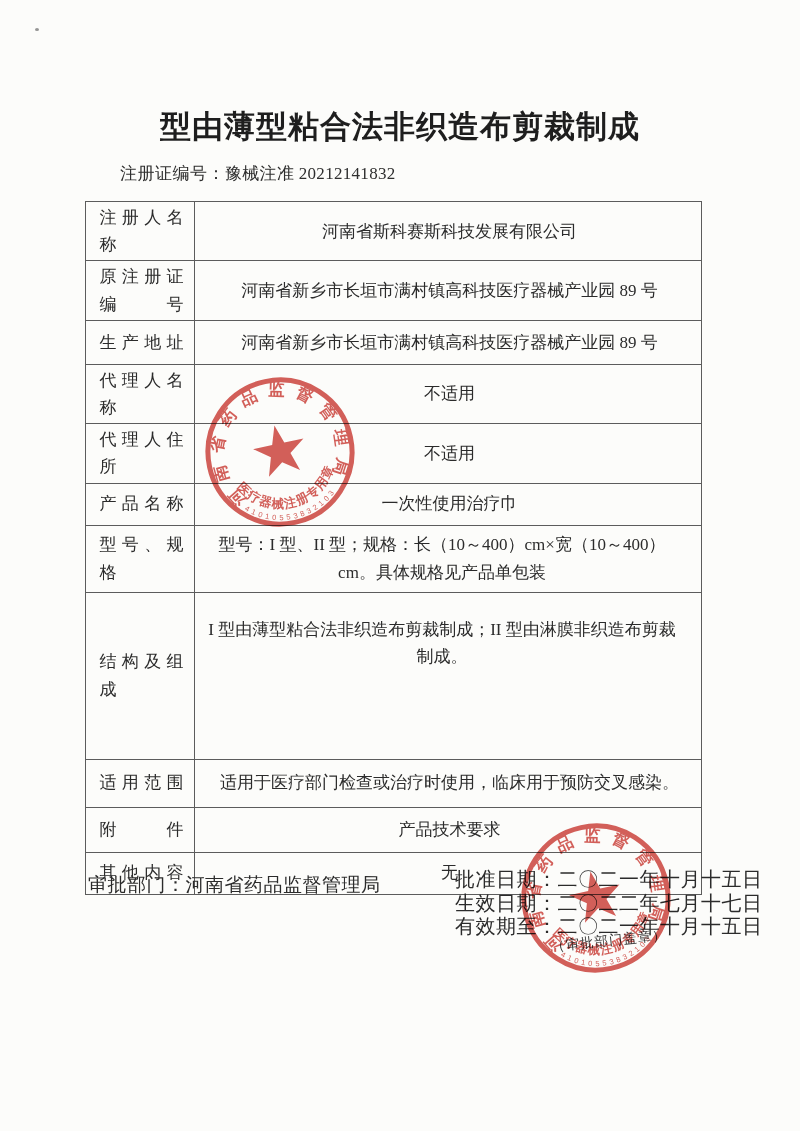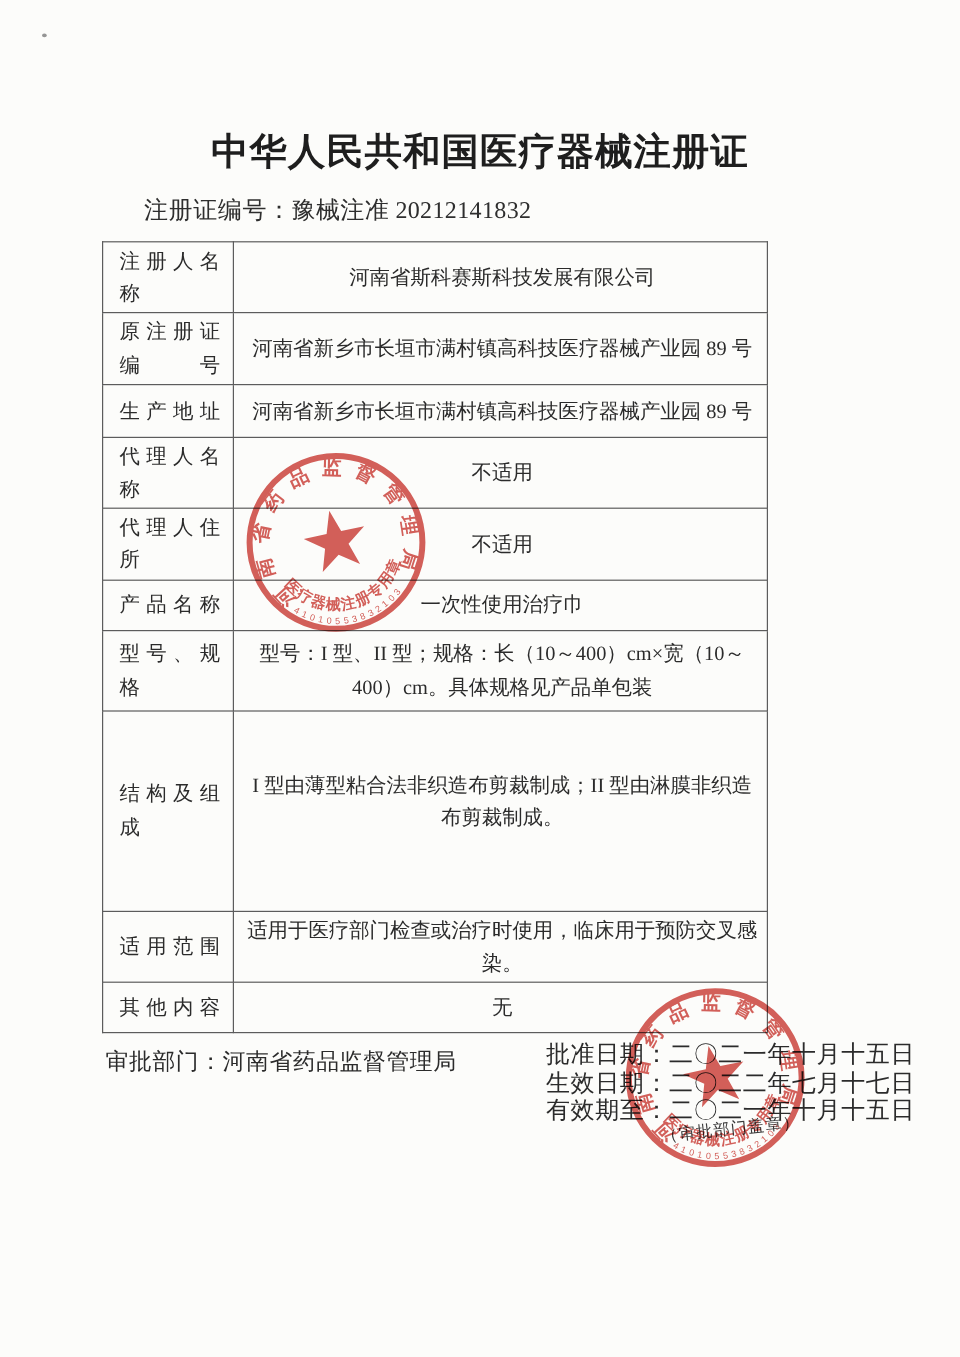--- a/index.html
+++ b/index.html
@@ -9,55 +9,55 @@
     font-family:"Liberation Serif","DejaVu Serif",serif;
     color:#2b2b2b;
     -webkit-font-smoothing:antialiased;
   }
   .page{position:absolute;inset:0;}
   .ink-dot{position:absolute;left:35px;top:28px;width:4px;height:3px;background:#6a6a6a;border-radius:50%;opacity:.7;}
   .doc-title{
     position:absolute;top:106px;left:0;width:100%;
     text-align:center;font-size:31px;font-weight:700;letter-spacing:1px;color:#1e1e1e;
   }
-  .cert-line{position:absolute;left:120px;top:162px;font-size:20px;color:#2e2e2e;letter-spacing:.5px;}
+  .cert-line{position:absolute;left:120px;top:162px;font-size:17px;color:#2e2e2e;letter-spacing:.5px;}
   .cert-line .num{letter-spacing:.3px;}
   table.cert{
-    position:absolute;left:85px;top:201px;width:555px;
+    position:absolute;left:85px;top:201px;width:617px;
     border-collapse:collapse;table-layout:fixed;
   }
   table.cert td{
     border:1px solid #5c5c5c;
     font-size:17px;line-height:1.6;color:#2b2b2b;
     padding:2px 8px 2px 11px;vertical-align:middle;
   }
   td.lbl{width:89px;padding:2px 4px;}
   td.lbl span{display:block;width:84px;margin:0 auto;text-align:justify;text-align-last:justify;letter-spacing:0;}
-  tr.tall td.val{vertical-align:top;padding-top:48px;}
+  tr.tall td.val{vertical-align:top;padding-top:23px;}
   td.val .wrapbox{display:block;max-width:506px;text-align:center;}
   tr[data-r="7"] td.val .wrapbox, tr[data-r="8"] td.val .wrapbox{max-width:472px;}
   .footer-left{position:absolute;left:88px;top:872px;font-size:19px;letter-spacing:.5px;}
   .dates{position:absolute;left:455px;top:868px;font-size:20px;}
   .dates .dline{height:23.5px;line-height:23.5px;letter-spacing:.5px;}
   .seal-note{position:absolute;left:551px;top:932px;font-size:13.5px;color:#3a3a3a;letter-spacing:1px;transform:rotate(-6deg);}
   .seal{
     position:absolute;mix-blend-mode:multiply;opacity:.88;
     font-family:"Liberation Sans","DejaVu Sans",sans-serif;
   }
   .seal-a{left:195px;top:367px;transform:rotate(-12deg);}
   .seal-b{left:511px;top:813px;transform:rotate(-12deg);}
 </style>
 </head>
 <body>
 
 <div class="page">
 
   <div class="ink-dot"></div>
 
-  <div class="doc-title">中华人民共和国医疗器械注册证</div>
+  <div class="doc-title">型由薄型粘合法非织造布剪裁制成</div>
 
   <div class="cert-line"><span>注册证编号：</span><span class="num">豫械注准 20212141832</span></div>
 
   <table class="cert">
     <tbody>
         <tr data-r="0" style="height:41px">
           <td class="lbl">
             <span>注册人名称</span>
           </td>
           <td class="val">
@@ -119,20 +119,28 @@
           <td class="val">
             <span class="wrapbox">I 型由薄型粘合法非织造布剪裁制成；II 型由淋膜非织造布剪裁制成。</span>
           </td>
         </tr>
     <tr data-r="9" style="height:48px">
           <td class="lbl">
             <span>适用范围</span>
           </td>
           <td class="val">
             <span class="wrapbox">适用于医疗部门检查或治疗时使用，临床用于预防交叉感染。</span>
+          </td>
+        </tr>
+    <tr data-r="10" style="height:45px">
+          <td class="lbl">
+            <span>附　件</span>
+          </td>
+          <td class="val">
+            <span class="wrapbox">产品技术要求</span>
           </td>
         </tr>
     <tr data-r="11" style="height:42px">
           <td class="lbl">
             <span>其他内容</span>
           </td>
           <td class="val">
             <span class="wrapbox">无</span>
           </td>
         </tr>

